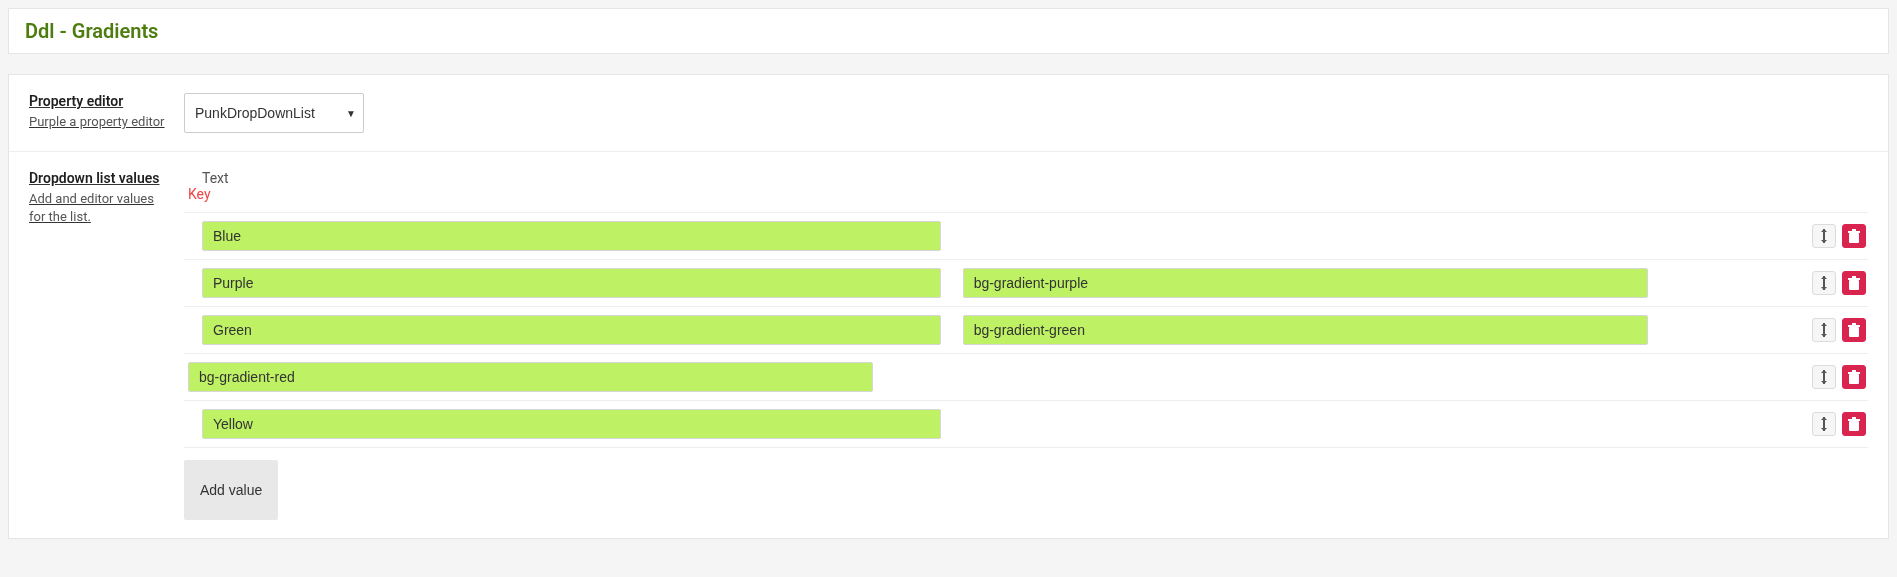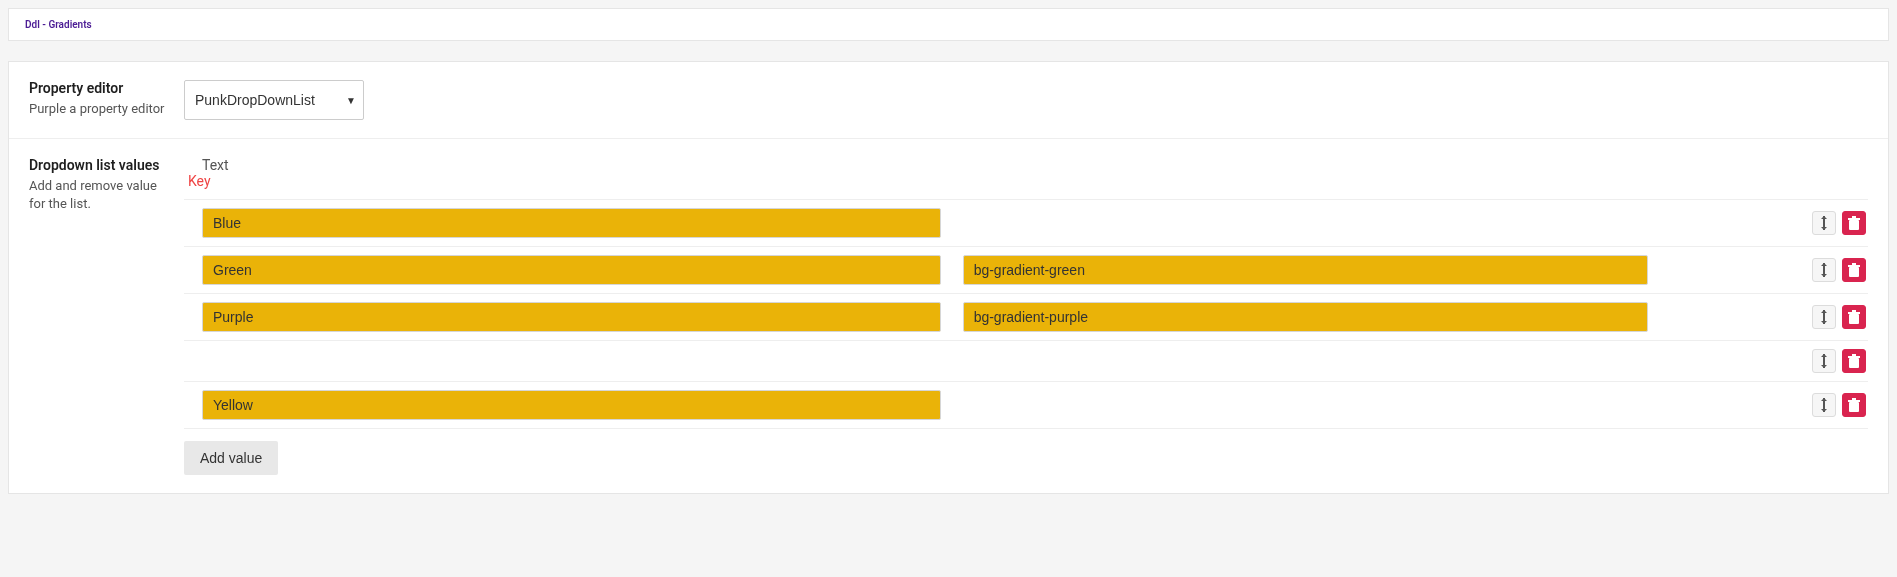--- a/index.html
+++ b/index.html
@@ -10,39 +10,40 @@
     font-size: 14px;
   }
   .page-wrap { padding: 8px; }
   .title-bar {
     background: #fff;
     border: 1px solid #e5e5e5;
     padding: 10px 16px;
     margin-bottom: 20px;
   }
   .title-bar h1 {
-    font-size: 10px;
+    font-size: 20px;
     font-weight: 600;
-    color: #4c1d95;
+    color: #4d7c0f;
   }
   .panel {
     background: #fff;
     border: 1px solid #e5e5e5;
     padding: 0;
   }
   .row {
     display: flex;
     border-bottom: 1px solid #eee;
     padding: 18px 20px 18px 20px;
   }
   .row:last-child { border-bottom: none; }
   .label-col {
     width: 155px;
     flex-shrink: 0;
     padding-right: 12px;
+    text-decoration: underline;
   }
   .label-col .lbl-main {
     font-weight: 600;
     font-size: 14px;
     color: #1f1f1f;
     margin-bottom: 4px;
   }
   .label-col .lbl-sub {
     font-size: 13px;
     color: #555;
@@ -119,21 +120,21 @@
     padding-right: 2px;
   }
   .list-row input[type="text"] {
     width: 100%;
     border: 1px solid #d6d6d6;
     padding: 6px 10px;
     font-size: 14px;
     color: #333;
     border-radius: 2px;
     height: 30px;
-    background: #eab308;
+    background: #bef264;
   }
   .btn-icon {
     width: 24px;
     height: 24px;
     border: 1px solid #dcdcdc;
     background: #f6f6f6;
     border-radius: 3px;
     display: inline-flex;
     align-items: center;
     justify-content: center;
@@ -144,21 +145,21 @@
   .btn-icon.delete {
     background: #d9244f;
     border-color: #d9244f;
   }
   .add-row {
     padding: 12px 0 0 0;
   }
   .btn-add {
     background: #e8e8e8;
     border: none;
-    padding: 9px 16px;
+    padding: 22px 16px;
     font-size: 14px;
     color: #333;
     cursor: pointer;
     border-radius: 2px;
   }
 </style>
 </head>
 <body>
 
 <div class="page-wrap">
@@ -180,21 +181,21 @@
             <option>PunkDropDownList</option>
           </select>
           <span class="caret">▼</span>
         </div>
       </div>
     </div>
 
     <div class="row" style="border-bottom:none;">
       <div class="label-col">
         <div class="lbl-main">Dropdown list values</div>
-        <div class="lbl-sub">Add and remove value for the list.</div>
+        <div class="lbl-sub">Add and editor values for the list.</div>
       </div>
       <div class="control-col">
         <div class="list-header">
           <div class="col-text">Text</div>
           <div class="col-key">Key</div>
         </div>
         <div class="list-rows" id="list-rows">
             <div class="list-row">
     <div class="cell-text">
       <input type="text" value="Blue" style="">
@@ -219,20 +220,52 @@
                         <rect x="0" y="2" width="12" height="2"></rect>
                         <rect x="4" y="0" width="4" height="2"></rect>
                       </g>
                     </svg>
                   </span>
       </button>
     </div>
   </div>
             <div class="list-row">
     <div class="cell-text">
+      <input type="text" value="Purple" style="">
+    </div>
+    <div class="cell-key">
+      <input type="text" value="bg-gradient-purple" style="">
+    </div>
+    <div class="cell-actions">
+      <button class="btn-icon" title="Sort">
+        <span>
+                    <svg width="12" height="14" viewBox="0 0 12 14">
+                      <g fill="#555">
+                        <rect x="5" y="0" width="2" height="14"></rect>
+                        <polygon points="6,0 9,3 3,3"></polygon>
+                        <polygon points="6,14 9,11 3,11"></polygon>
+                      </g>
+                    </svg>
+                  </span>
+      </button>
+      <button class="btn-icon delete" title="Delete">
+        <span>
+                    <svg width="12" height="14" viewBox="0 0 12 14">
+                      <g fill="#fff">
+                        <rect x="1" y="4" width="10" height="10" rx="1"></rect>
+                        <rect x="0" y="2" width="12" height="2"></rect>
+                        <rect x="4" y="0" width="4" height="2"></rect>
+                      </g>
+                    </svg>
+                  </span>
+      </button>
+    </div>
+  </div>
+            <div class="list-row">
+    <div class="cell-text">
       <input type="text" value="Green" style="">
     </div>
     <div class="cell-key">
       <input type="text" value="bg-gradient-green" style="">
     </div>
     <div class="cell-actions">
       <button class="btn-icon" title="Sort">
         <span>
                     <svg width="12" height="14" viewBox="0 0 12 14">
                       <g fill="#555">
@@ -250,52 +283,23 @@
                         <rect x="1" y="4" width="10" height="10" rx="1"></rect>
                         <rect x="0" y="2" width="12" height="2"></rect>
                         <rect x="4" y="0" width="4" height="2"></rect>
                       </g>
                     </svg>
                   </span>
       </button>
     </div>
   </div>
             <div class="list-row">
-    <div class="cell-text">
-      <input type="text" value="Purple" style="">
-    </div>
     <div class="cell-key">
-      <input type="text" value="bg-gradient-purple" style="">
-    </div>
-    <div class="cell-actions">
-      <button class="btn-icon" title="Sort">
-        <span>
-                    <svg width="12" height="14" viewBox="0 0 12 14">
-                      <g fill="#555">
-                        <rect x="5" y="0" width="2" height="14"></rect>
-                        <polygon points="6,0 9,3 3,3"></polygon>
-                        <polygon points="6,14 9,11 3,11"></polygon>
-                      </g>
-                    </svg>
-                  </span>
-      </button>
-      <button class="btn-icon delete" title="Delete">
-        <span>
-                    <svg width="12" height="14" viewBox="0 0 12 14">
-                      <g fill="#fff">
-                        <rect x="1" y="4" width="10" height="10" rx="1"></rect>
-                        <rect x="0" y="2" width="12" height="2"></rect>
-                        <rect x="4" y="0" width="4" height="2"></rect>
-                      </g>
-                    </svg>
-                  </span>
-      </button>
-    </div>
-  </div>
-            <div class="list-row">
+      <input type="text" value="bg-gradient-red" style="">
+    </div>
     <div class="cell-actions">
       <button class="btn-icon" title="Sort">
         <span>
                     <svg width="12" height="14" viewBox="0 0 12 14">
                       <g fill="#555">
                         <rect x="5" y="0" width="2" height="14"></rect>
                         <polygon points="6,0 9,3 3,3"></polygon>
                         <polygon points="6,14 9,11 3,11"></polygon>
                       </g>
                     </svg>

